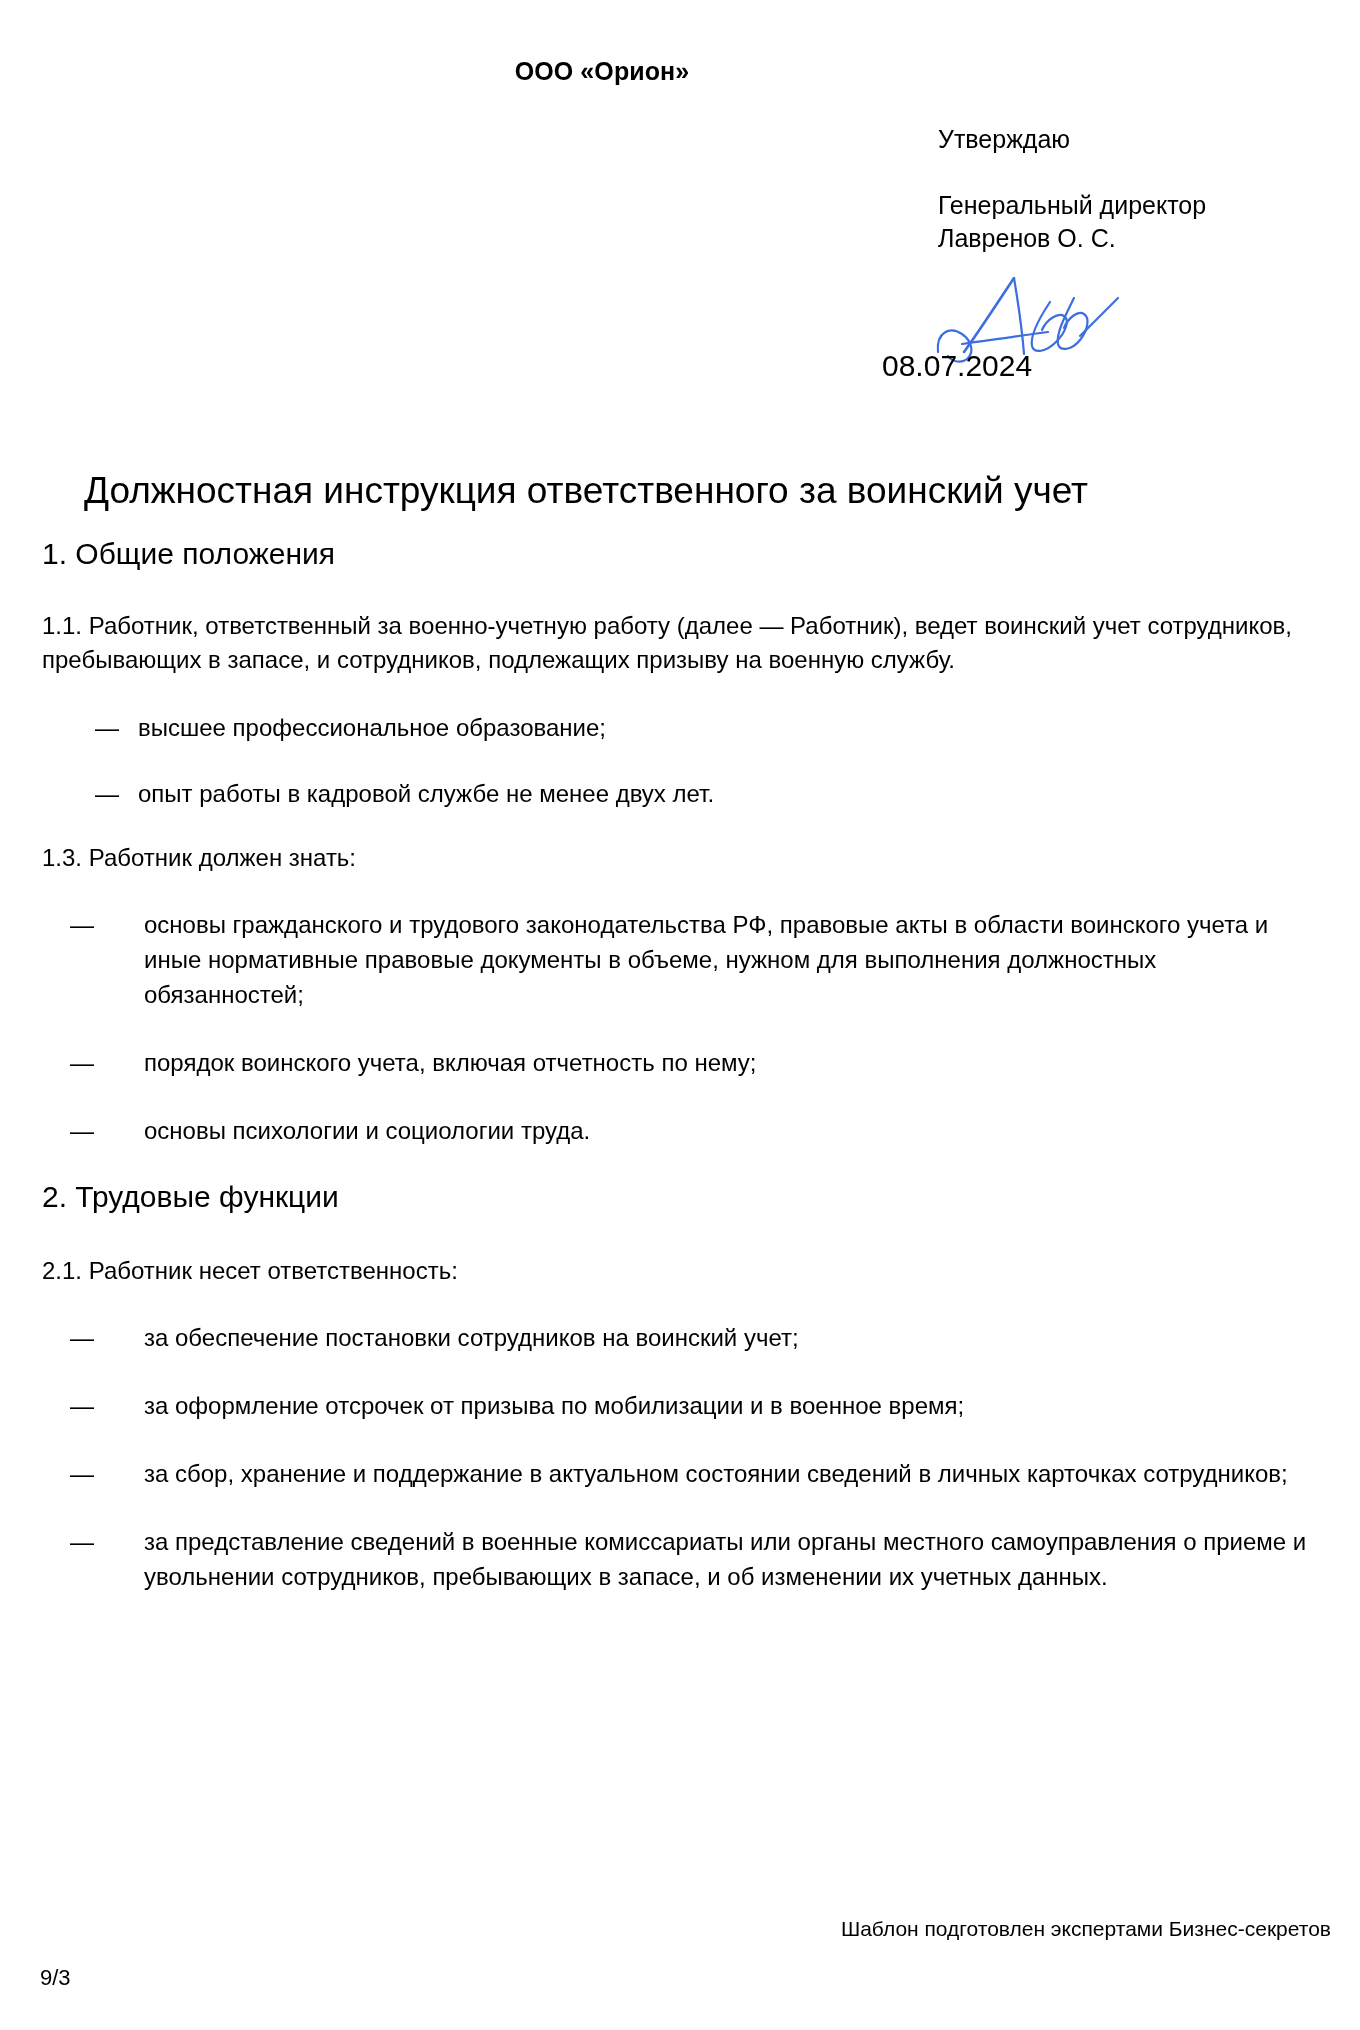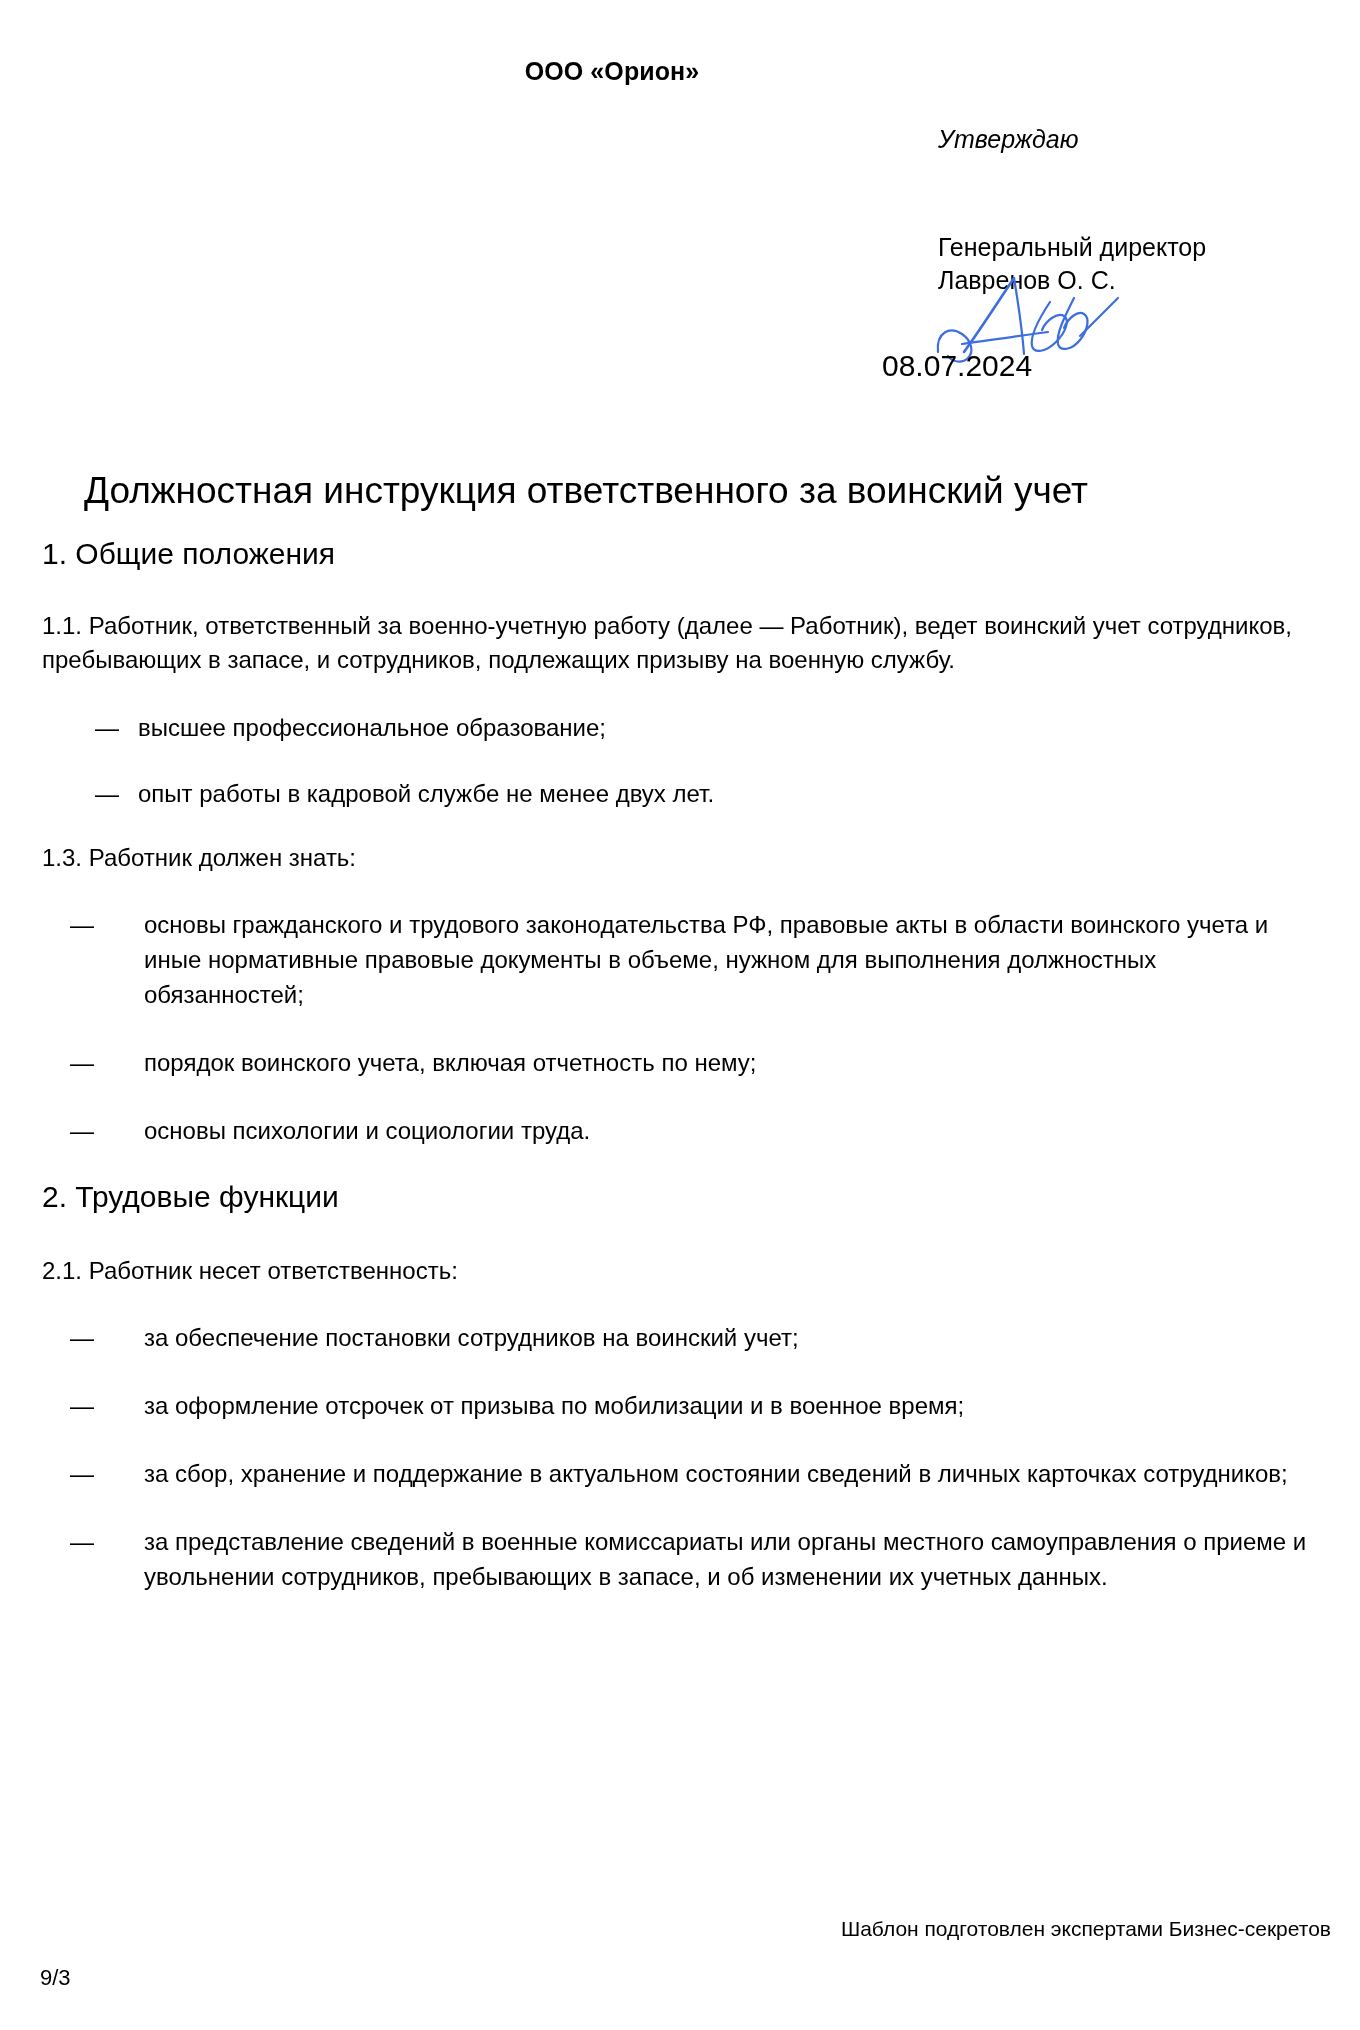--- a/index.html
+++ b/index.html
@@ -19,40 +19,39 @@
     height: 2030px;
     background: #ffffff;
     overflow: hidden;
     box-sizing: border-box;
   }
 
   
   .org-line {
     position: absolute;
     top: 57px;
-    left: 10px;
+    left: 0;
     width: 1204px;
     text-align: center;
     font-size: 25px;
     font-weight: 700;
     letter-spacing: 0.1px;
   }
 
   .approve-block {
     position: absolute;
     top: 123px;
     left: 938px;
     width: 400px;
     font-size: 25px;
     line-height: 1.32;
   }
   .approve-block .approve-word {
     display: block;
-    margin-bottom: 75px;
-    font-style: italic;
+    margin-bottom: 33px;
   }
   .approve-block .role {
     display: block;
     margin-top: 32px;
   }
   .approve-block .person {
     display: block;
   }
 
   .signature {

